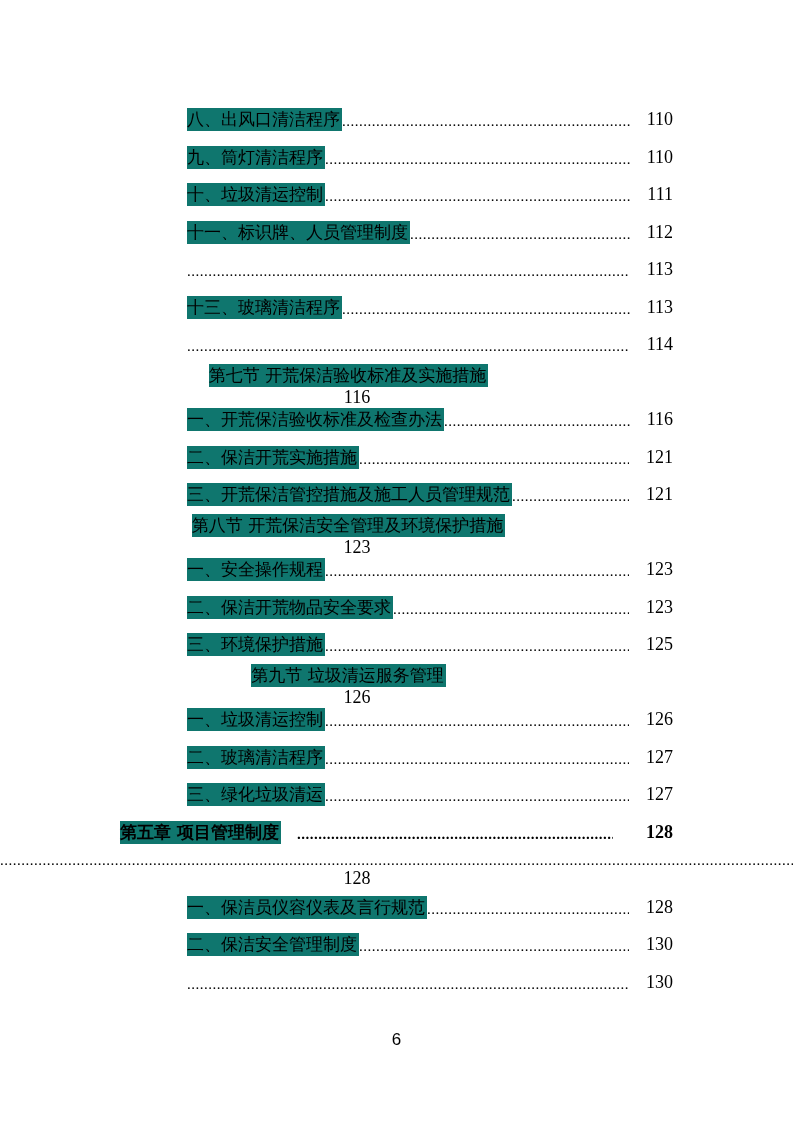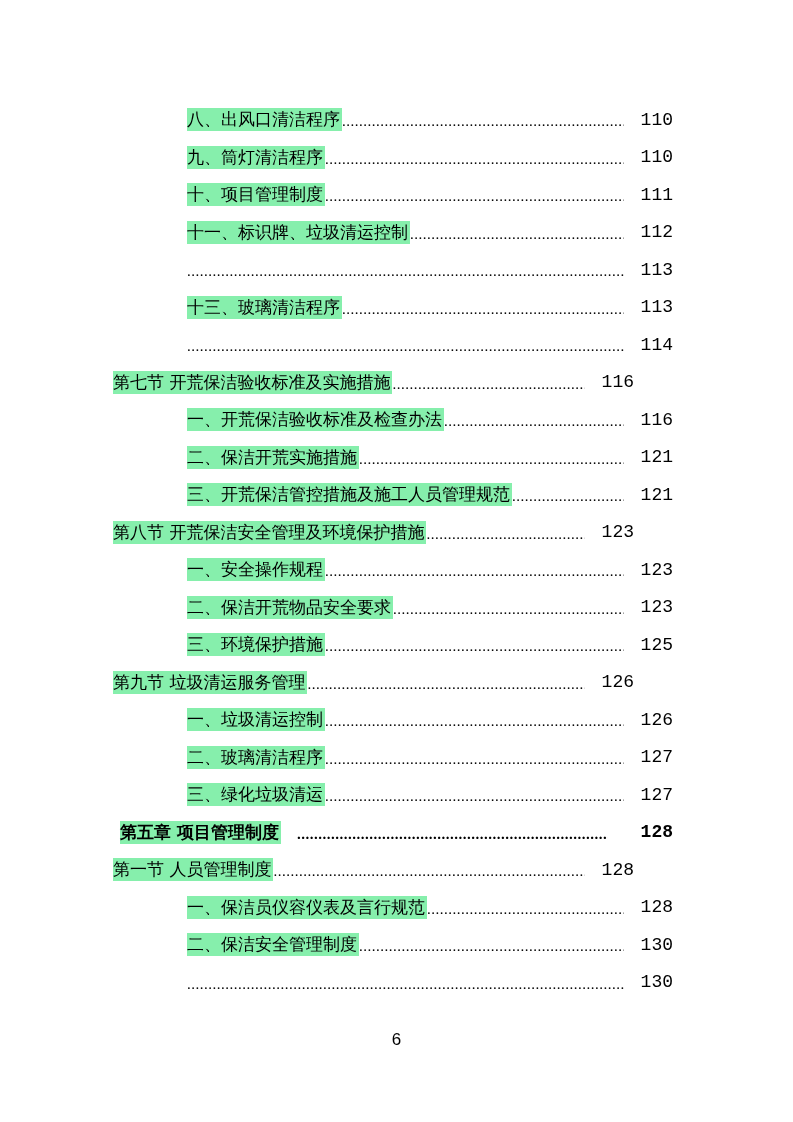--- a/index.html
+++ b/index.html
@@ -1,29 +1,29 @@
 <!DOCTYPE html>
 <html><head>
 <meta charset="utf-8">
 <style>
   html, body { margin: 0; padding: 0; background: #ffffff; }
   body { width: 793px; height: 1122px; position: relative; overflow: hidden;
          font-family: "DejaVu Serif", "Liberation Serif", serif; color: #000; }
   .toc { position: absolute; left: 0; top: 101px; width: 793px; }
   .toc-row { position: relative; height: 37.5px; display: flex; align-items: center;
              font-size: 17px; }
-  .toc-row .title { white-space: nowrap; background: #86efac; padding-right: 2px; z-index: 1; }
+  .toc-row .title { white-space: nowrap; background: #0f766e; padding-right: 2px; z-index: 1; }
   .toc-row .leader { flex: 1; overflow: hidden; white-space: nowrap; color: #000;
                      font-family: "Liberation Serif", serif; letter-spacing: 0.5px;
                      font-size: 15px; line-height: 1; transform: translateY(2px); }
   .toc-row .leader::after { content: "......................................................................................................................................................................................................................"; }
-  .toc-row .page { white-space: nowrap; font-family: Liberation Mono, monospace;
+  .toc-row .page { white-space: nowrap; font-family: Liberation Serif, serif;
                    font-size: 18px; padding-left: 1px; margin-left: 16px; }
   .lvl1 { padding-left: 120px; width: 553px; font-weight: bold; gap: 16px; }
-  .lvl2 { padding-left: 113px; width: 521px; }
+  .lvl2 { padding-left: 88px; width: 521px; flex-direction: column; }
   .lvl3 { padding-left: 187px; width: 486px; }
   .lvl1 .title { font-family: "DejaVu Sans", sans-serif; font-weight: bold; }
   .lvl1 .page { font-weight: bold; }
   .page-number { position: absolute; top: 1030px; left: 0; width: 793px; text-align: center;
                  font-family: "Liberation Sans", sans-serif; font-size: 17px; }
 </style>
 </head>
 <body>
 
 <div class="toc">
@@ -31,26 +31,26 @@
       <span class="title">八、出风口清洁程序</span>
       <span class="leader"></span>
       <span class="page">110</span>
     </div>
   <div class="toc-row lvl3">
       <span class="title">九、筒灯清洁程序</span>
       <span class="leader"></span>
       <span class="page">110</span>
     </div>
   <div class="toc-row lvl3">
-      <span class="title">十、项目管理制度</span>
+      <span class="title">十、垃圾清运控制</span>
       <span class="leader"></span>
       <span class="page">111</span>
     </div>
   <div class="toc-row lvl3">
-      <span class="title">十一、标识牌、垃圾清运控制</span>
+      <span class="title">十一、标识牌、人员管理制度</span>
       <span class="leader"></span>
       <span class="page">112</span>
     </div>
   <div class="toc-row lvl3">
       <span class="leader"></span>
       <span class="page">113</span>
     </div>
   <div class="toc-row lvl3">
       <span class="title">十三、玻璃清洁程序</span>
       <span class="leader"></span>
@@ -119,21 +119,20 @@
       <span class="title">三、绿化垃圾清运</span>
       <span class="leader"></span>
       <span class="page">127</span>
     </div>
   <div class="toc-row lvl1">
       <span class="title">第五章  项目管理制度</span>
       <span class="leader"></span>
       <span class="page">128</span>
     </div>
   <div class="toc-row lvl2">
-      <span class="title">第一节  人员管理制度</span>
       <span class="leader"></span>
       <span class="page">128</span>
     </div>
   <div class="toc-row lvl3">
       <span class="title">一、保洁员仪容仪表及言行规范</span>
       <span class="leader"></span>
       <span class="page">128</span>
     </div>
   <div class="toc-row lvl3">
       <span class="title">二、保洁安全管理制度</span>

